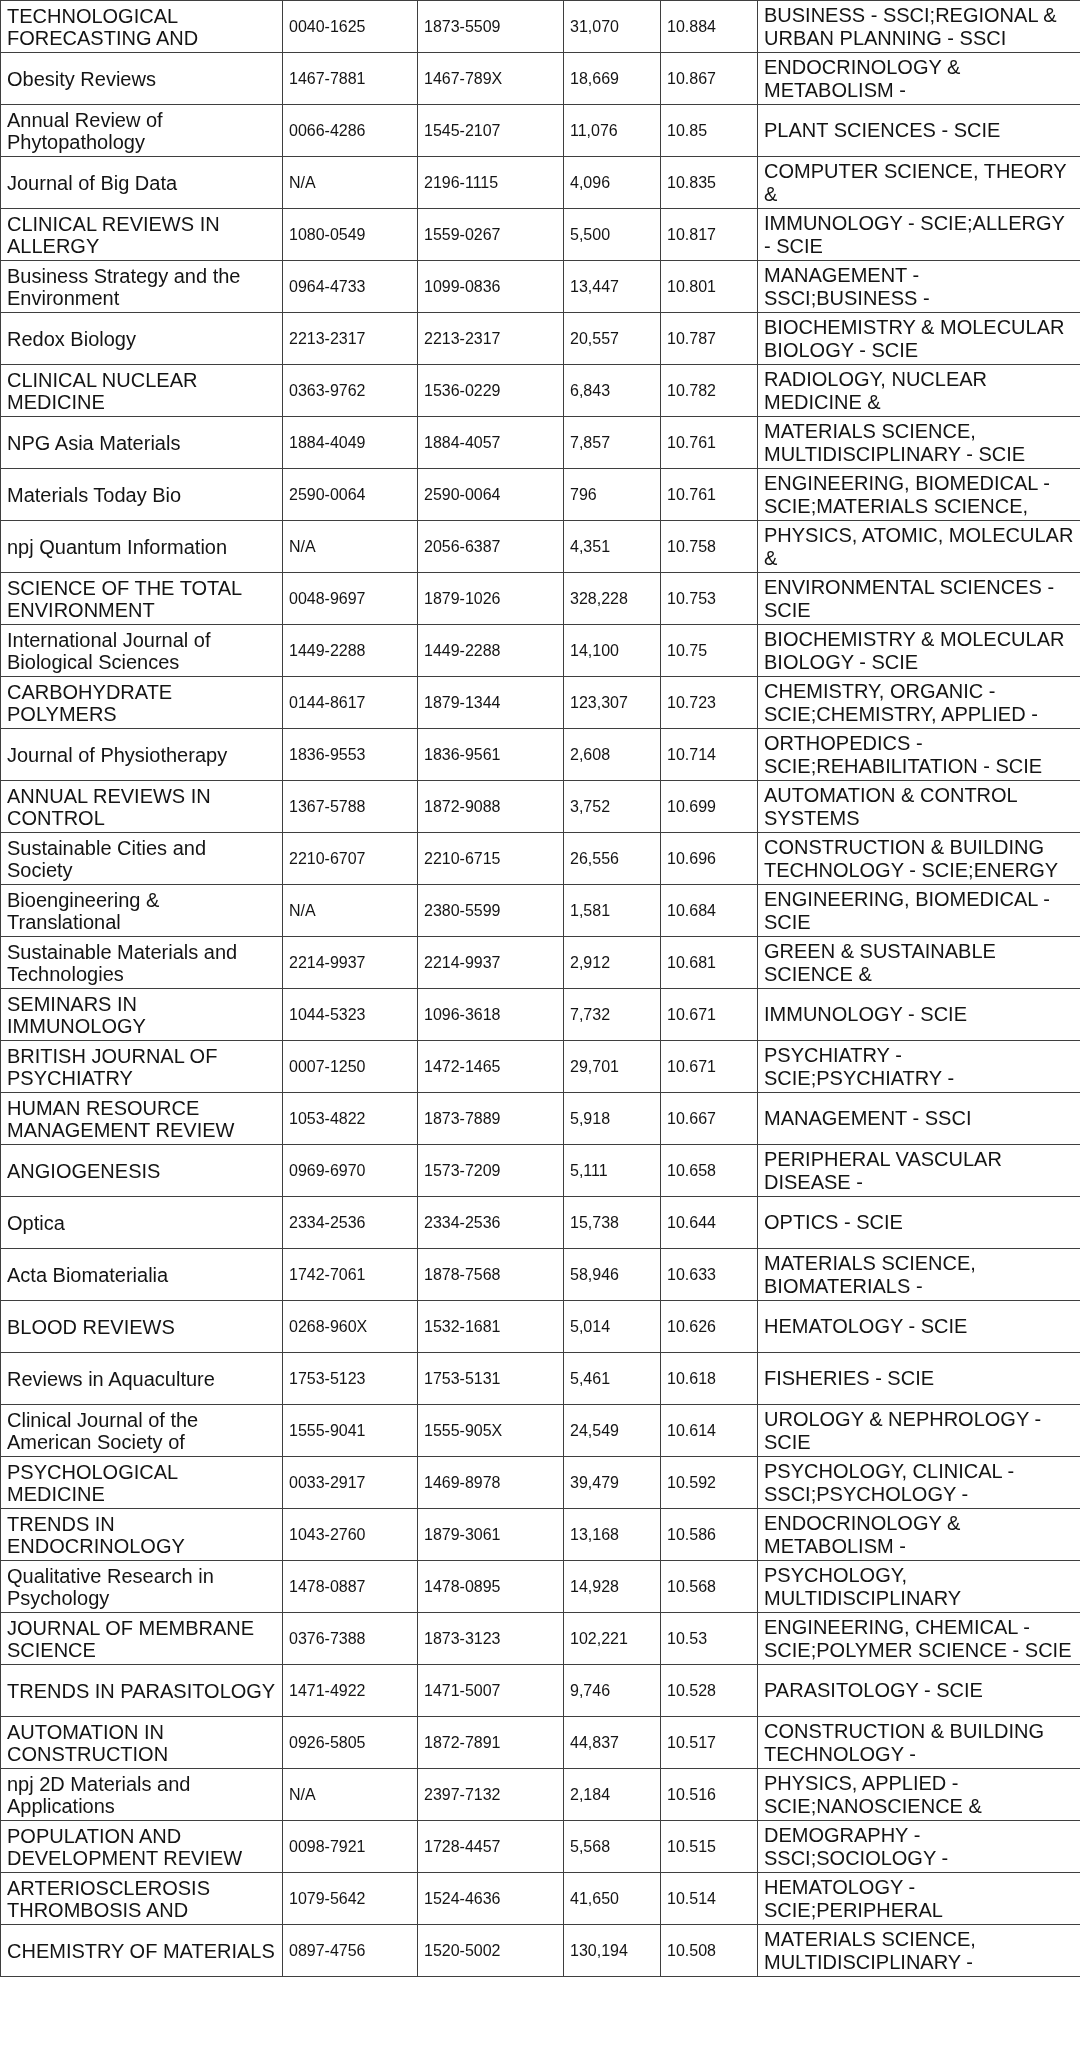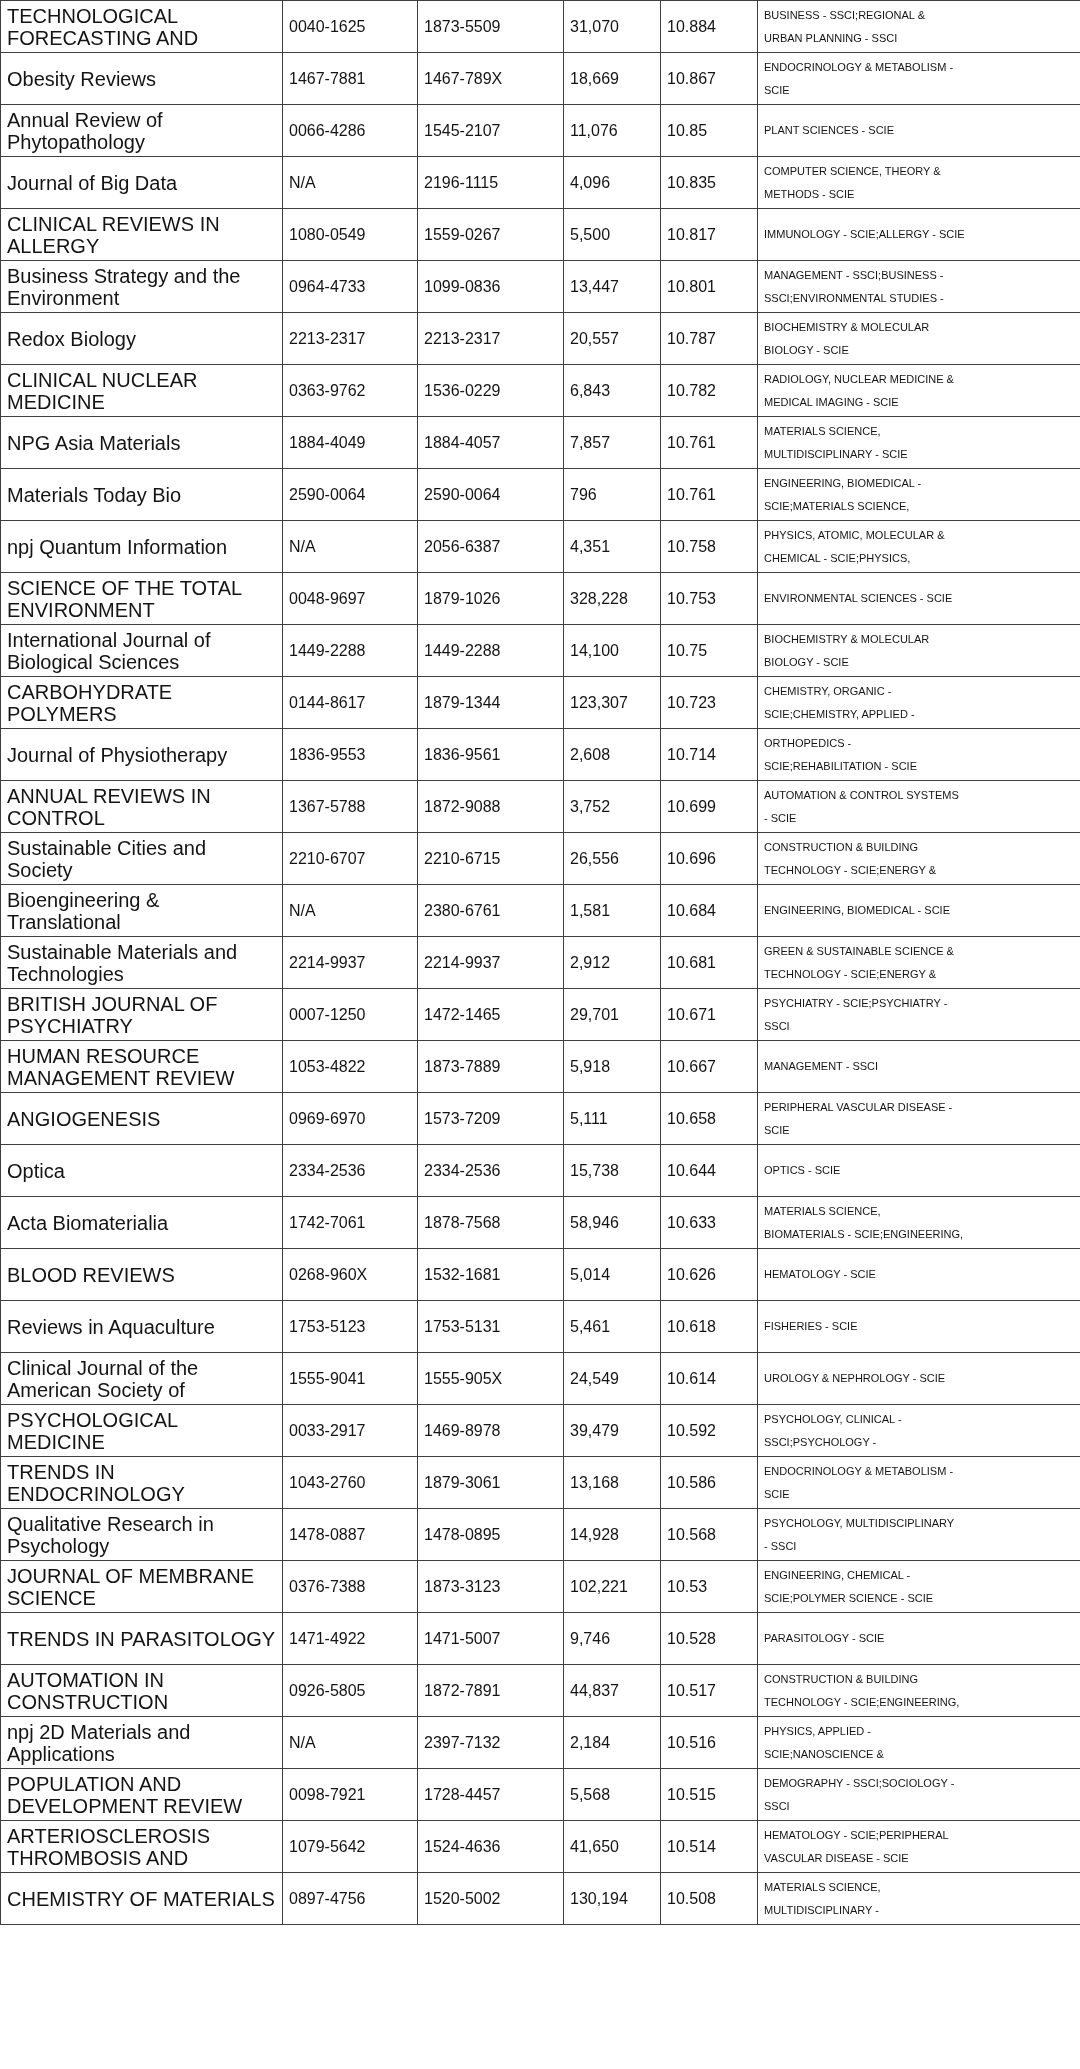--- a/index.html
+++ b/index.html
@@ -36,21 +36,21 @@
     font-size: 20px;
     line-height: 22px;
   }
   td.c-cat {
     font-size: 15.5px;
   }
   td.c-cat .clip {
     white-space: pre-line;
     max-height: 46px;
     overflow: hidden;
-    font-size: 11px;
+    font-size: 20px;
     line-height: 23px;
   }
   td.c-issn, td.c-eissn, td.c-cites, td.c-if {
     white-space: nowrap;
   }
 </style>
 </head>
 <body>
 
 <table class="journal-table">
@@ -286,21 +286,21 @@
           <div class="clip">CONSTRUCTION &amp; BUILDING
 TECHNOLOGY - SCIE;ENERGY &amp;</div>
         </td>
   </tr>
       <tr>
     <td class="c-name">
           <div class="clip">Bioengineering &amp; Translational
 Medicine</div>
         </td>
     <td class="c-issn">N/A</td>
-    <td class="c-eissn">2380-6761</td>
+    <td class="c-eissn">2380-5599</td>
     <td class="c-cites">1,581</td>
     <td class="c-if">10.684</td>
     <td class="c-cat">
           <div class="clip">ENGINEERING, BIOMEDICAL - SCIE</div>
         </td>
   </tr>
       <tr>
     <td class="c-name">
           <div class="clip">Sustainable Materials and
 Technologies</div>
@@ -309,20 +309,32 @@
     <td class="c-eissn">2214-9937</td>
     <td class="c-cites">2,912</td>
     <td class="c-if">10.681</td>
     <td class="c-cat">
           <div class="clip">GREEN &amp; SUSTAINABLE SCIENCE &amp;
 TECHNOLOGY - SCIE;ENERGY &amp;</div>
         </td>
   </tr>
       <tr>
     <td class="c-name">
+          <div class="clip">SEMINARS IN IMMUNOLOGY</div>
+        </td>
+    <td class="c-issn">1044-5323</td>
+    <td class="c-eissn">1096-3618</td>
+    <td class="c-cites">7,732</td>
+    <td class="c-if">10.671</td>
+    <td class="c-cat">
+          <div class="clip">IMMUNOLOGY - SCIE</div>
+        </td>
+  </tr>
+      <tr>
+    <td class="c-name">
           <div class="clip">BRITISH JOURNAL OF
 PSYCHIATRY</div>
         </td>
     <td class="c-issn">0007-1250</td>
     <td class="c-eissn">1472-1465</td>
     <td class="c-cites">29,701</td>
     <td class="c-if">10.671</td>
     <td class="c-cat">
           <div class="clip">PSYCHIATRY - SCIE;PSYCHIATRY -
 SSCI</div>

